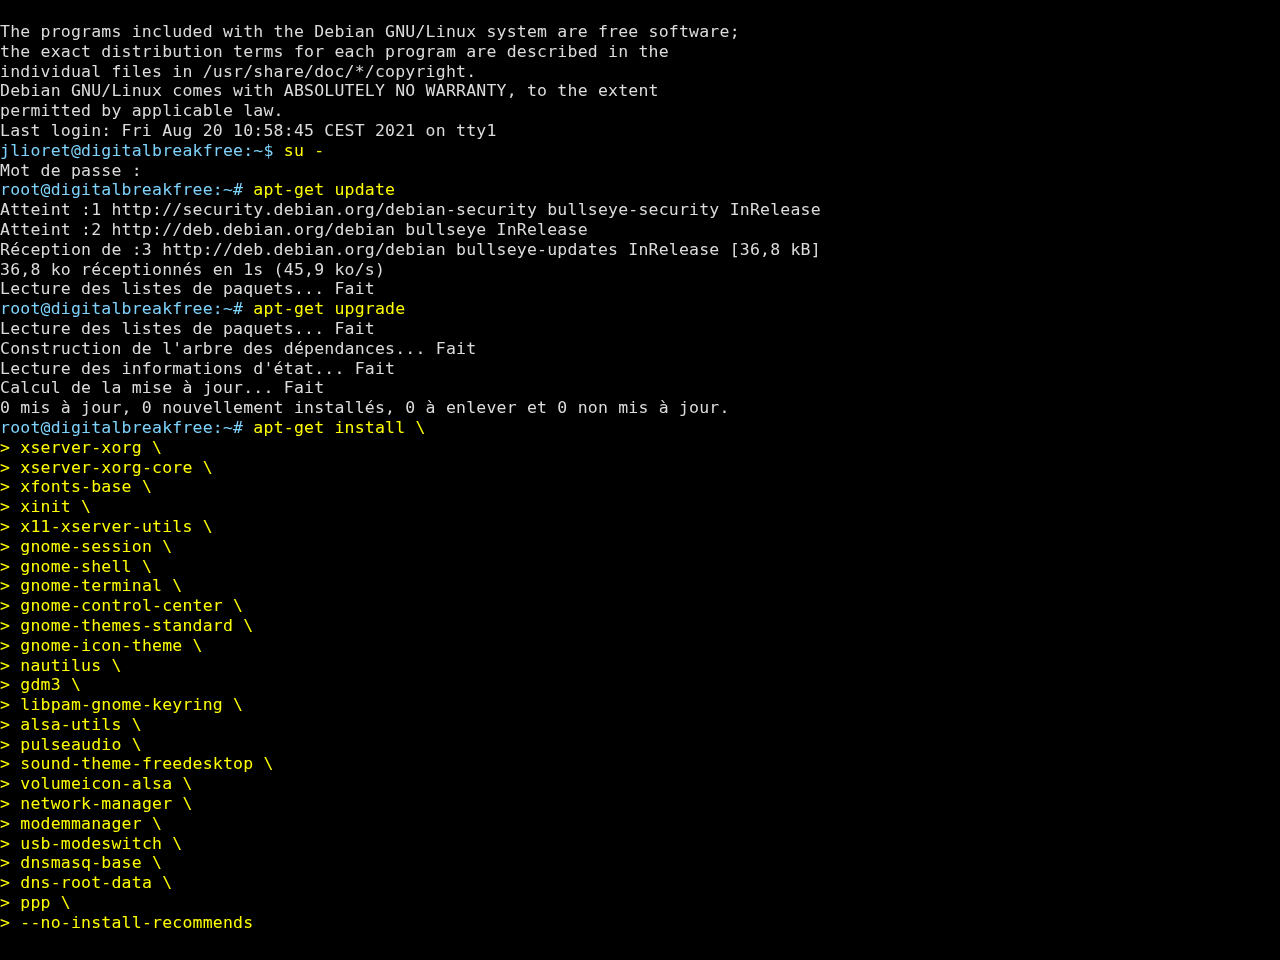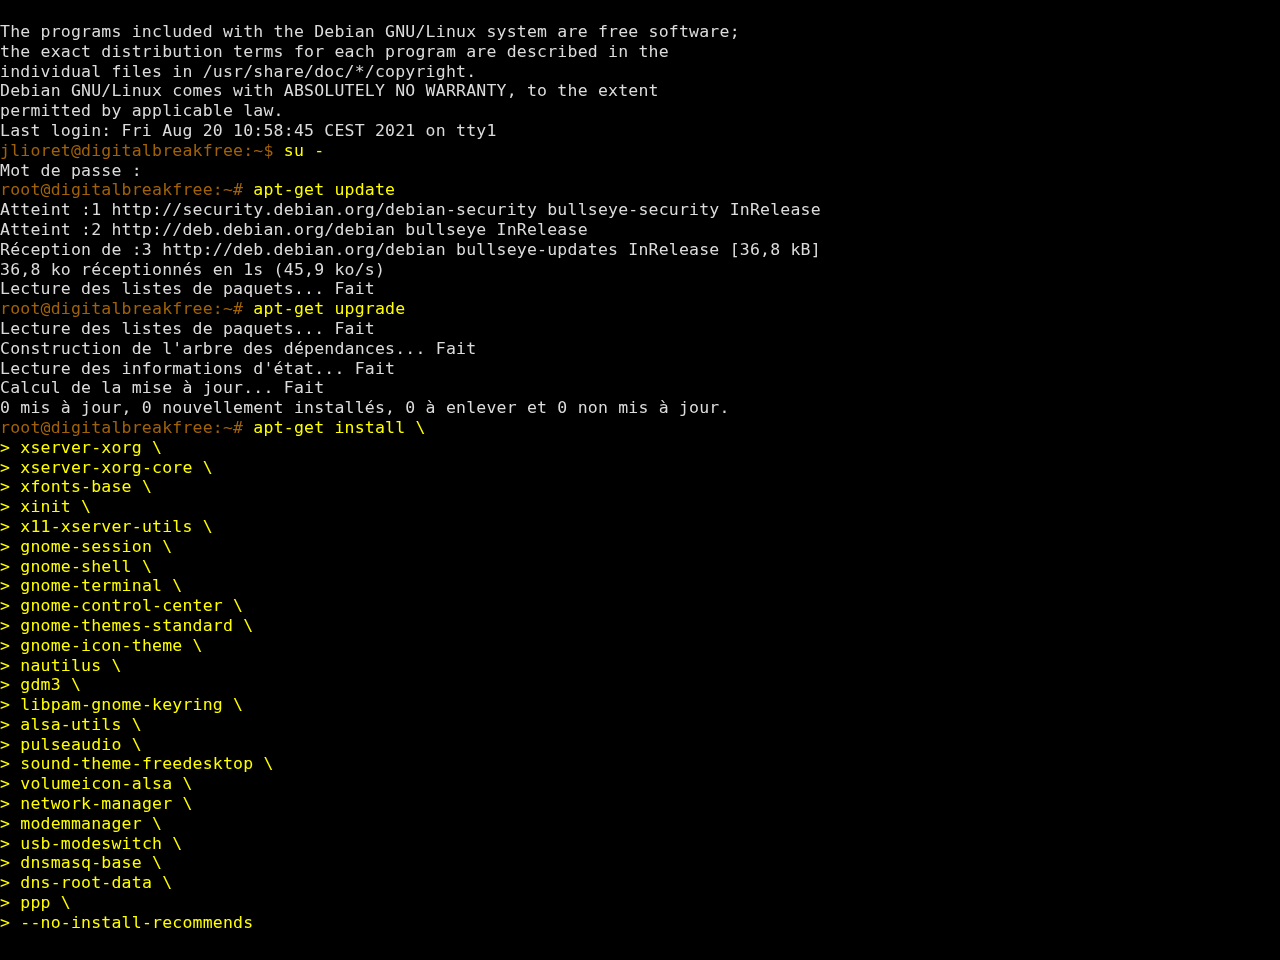--- a/index.html
+++ b/index.html
@@ -14,18 +14,18 @@
     font-family: "DejaVu Sans Mono", "Liberation Mono", "Courier New", monospace;
     font-size: 16.5px;
     line-height: 19.8px;
     color: #dcdcdc;
     white-space: pre;
     padding: 22px 10px 0 0;
     letter-spacing: 0.2px;
   }
   .line { display: block; }
   .cmd { color: #ffff00; margin-top: 19px; }
-  .fg  { color: #a16207; }
+  .fg  { color: #7dd3fc; }
 </style>
 </head>
 <body>
 
 <div id="terminal"><span class="line"><span>The programs included with the Debian GNU/Linux system are free software;</span></span><span class="line"><span>the exact distribution terms for each program are described in the</span></span><span class="line"><span>individual files in /usr/share/doc/*/copyright.</span></span><span class="line"><span></span></span><span class="line"><span>Debian GNU/Linux comes with ABSOLUTELY NO WARRANTY, to the extent</span></span><span class="line"><span>permitted by applicable law.</span></span><span class="line"><span>Last login: Fri Aug 20 10:58:45 CEST 2021 on tty1</span></span><span class="line"><span class="fg">jlioret@digitalbreakfree:~$ </span><span class="cmd">su -</span></span><span class="line"><span>Mot de passe :</span></span><span class="line"><span class="fg">root@digitalbreakfree:~# </span><span class="cmd">apt-get update</span></span><span class="line"><span>Atteint :1 http://security.debian.org/debian-security bullseye-security InRelease</span></span><span class="line"><span>Atteint :2 http://deb.debian.org/debian bullseye InRelease</span></span><span class="line"><span>Réception de :3 http://deb.debian.org/debian bullseye-updates InRelease [36,8 kB]</span></span><span class="line"><span>36,8 ko réceptionnés en 1s (45,9 ko/s)</span></span><span class="line"><span>Lecture des listes de paquets... Fait</span></span><span class="line"><span class="fg">root@digitalbreakfree:~# </span><span class="cmd">apt-get upgrade</span></span><span class="line"><span>Lecture des listes de paquets... Fait</span></span><span class="line"><span>Construction de l'arbre des dépendances... Fait</span></span><span class="line"><span>Lecture des informations d'état... Fait</span></span><span class="line"><span>Calcul de la mise à jour... Fait</span></span><span class="line"><span>0 mis à jour, 0 nouvellement installés, 0 à enlever et 0 non mis à jour.</span></span><span class="line"><span class="fg">root@digitalbreakfree:~# </span><span class="cmd">apt-get install \</span></span><span class="line"><span class="cmd">&gt; </span><span class="cmd">xserver-xorg \</span></span><span class="line"><span class="cmd">&gt; </span><span class="cmd">xserver-xorg-core \</span></span><span class="line"><span class="cmd">&gt; </span><span class="cmd">xfonts-base \</span></span><span class="line"><span class="cmd">&gt; </span><span class="cmd">xinit \</span></span><span class="line"><span class="cmd">&gt; </span><span class="cmd">x11-xserver-utils \</span></span><span class="line"><span class="cmd">&gt; </span><span class="cmd">gnome-session \</span></span><span class="line"><span class="cmd">&gt; </span><span class="cmd">gnome-shell \</span></span><span class="line"><span class="cmd">&gt; </span><span class="cmd">gnome-terminal \</span></span><span class="line"><span class="cmd">&gt; </span><span class="cmd">gnome-control-center \</span></span><span class="line"><span class="cmd">&gt; </span><span class="cmd">gnome-themes-standard \</span></span><span class="line"><span class="cmd">&gt; </span><span class="cmd">gnome-icon-theme \</span></span><span class="line"><span class="cmd">&gt; </span><span class="cmd">nautilus \</span></span><span class="line"><span class="cmd">&gt; </span><span class="cmd">gdm3 \</span></span><span class="line"><span class="cmd">&gt; </span><span class="cmd">libpam-gnome-keyring \</span></span><span class="line"><span class="cmd">&gt; </span><span class="cmd">alsa-utils \</span></span><span class="line"><span class="cmd">&gt; </span><span class="cmd">pulseaudio \</span></span><span class="line"><span class="cmd">&gt; </span><span class="cmd">sound-theme-freedesktop \</span></span><span class="line"><span class="cmd">&gt; </span><span class="cmd">volumeicon-alsa \</span></span><span class="line"><span class="cmd">&gt; </span><span class="cmd">network-manager \</span></span><span class="line"><span class="cmd">&gt; </span><span class="cmd">modemmanager \</span></span><span class="line"><span class="cmd">&gt; </span><span class="cmd">usb-modeswitch \</span></span><span class="line"><span class="cmd">&gt; </span><span class="cmd">dnsmasq-base \</span></span><span class="line"><span class="cmd">&gt; </span><span class="cmd">dns-root-data \</span></span><span class="line"><span class="cmd">&gt; </span><span class="cmd">ppp \</span></span><span class="line"><span class="cmd">&gt; </span><span class="cmd">--no-install-recommends</span></span></div>
 
 </body></html>

